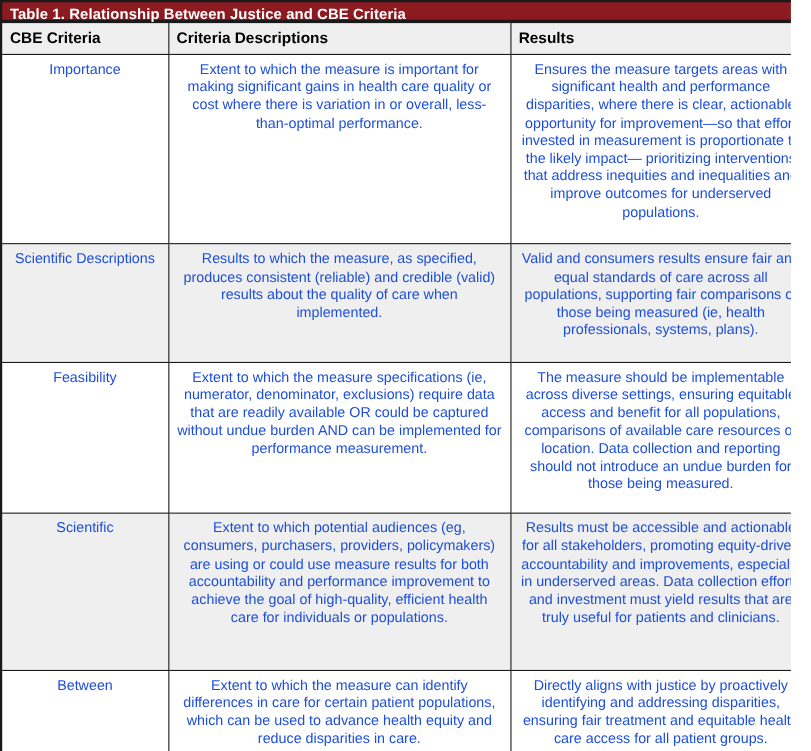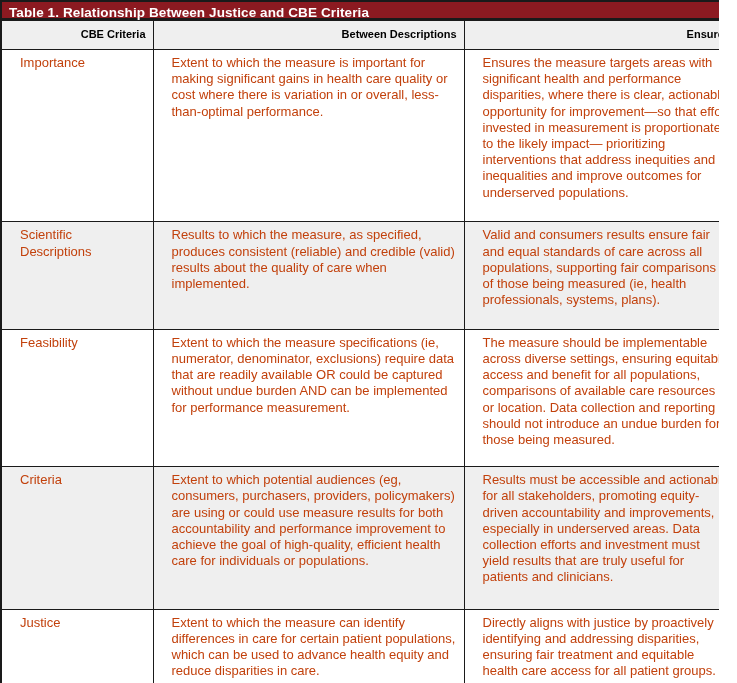--- a/index.html
+++ b/index.html
@@ -39,36 +39,36 @@
     height: 19px;
     box-sizing: border-box;
     line-height: 15px;
     border: 2px solid #1a1a1a;
     border-bottom: 1px solid #1a1a1a;
     letter-spacing: 0.1px;
   }
   table.criteria-table > thead > tr > th {
     background: #efefef;
     color: #000000;
-    font-size: 11px;
+    font-size: 14px;
     font-weight: bold;
-    text-align: right;
+    text-align: left;
     vertical-align: top;
     padding: 6px 7px 7px 7px;
     border: 1px solid #1a1a1a;
     box-sizing: border-box;
     line-height: 15px;
   }
   table.criteria-table > tbody > tr > td {
     font-size: 13px;
     font-weight: normal;
-    color: #c2410c;
-    text-align: left;
+    color: #1d4ed8;
+    text-align: center;
     vertical-align: top;
-    padding: 5px 7px 6px 18px;
+    padding: 5px 7px 6px 7px;
     border: 1px solid #1a1a1a;
     box-sizing: border-box;
     line-height: 16.2px;
   }
   tr.row-shaded > td {
     background: #efefef;
   }
   tr.row-plain > td {
     background: #ffffff;
   }
@@ -99,22 +99,22 @@
 
     <colgroup>
       <col class="col-criteria">
       <col class="col-desc">
       <col class="col-justice">
     </colgroup>
 
     <thead>
       <tr>
         <th>CBE Criteria</th>
-        <th>Between Descriptions</th>
-        <th>Ensures</th>
+        <th>Criteria Descriptions</th>
+        <th>Results</th>
       </tr>
     </thead>
 
     <tbody>
 
       <tr class="row-plain data-row-1">
         <td>
           <span class="cell-text">Importance</span>
         </td>
         <td>
@@ -144,33 +144,33 @@
         <td>
           <span class="cell-text">Extent to which the measure specifications (ie, numerator, denominator, exclusions) require data that are readily available OR could be captured without undue burden AND can be implemented for performance measurement.</span>
         </td>
         <td>
           <span class="cell-text">The measure should be implementable across diverse settings, ensuring equitable access and benefit for all populations, comparisons of available care resources or location. Data collection and reporting should not introduce an undue burden for those being measured.</span>
         </td>
       </tr>
 
       <tr class="row-shaded data-row-4">
         <td>
-          <span class="cell-text">Criteria</span>
+          <span class="cell-text">Scientific</span>
         </td>
         <td>
           <span class="cell-text">Extent to which potential audiences (eg, consumers, purchasers, providers, policymakers) are using or could use measure results for both accountability and performance improvement to achieve the goal of high-quality, efficient health care for individuals or populations.</span>
         </td>
         <td>
           <span class="cell-text">Results must be accessible and actionable for all stakeholders, promoting equity-driven accountability and improvements, especially in underserved areas. Data collection efforts and investment must yield results that are truly useful for patients and clinicians.</span>
         </td>
       </tr>
 
       <tr class="row-plain data-row-5">
         <td>
-          <span class="cell-text">Justice</span>
+          <span class="cell-text">Between</span>
         </td>
         <td>
           <span class="cell-text">Extent to which the measure can identify differences in care for certain patient populations, which can be used to advance health equity and reduce disparities in care.</span>
         </td>
         <td>
           <span class="cell-text">Directly aligns with justice by proactively identifying and addressing disparities, ensuring fair treatment and equitable health care access for all patient groups.</span>
         </td>
       </tr>
 
     </tbody>

